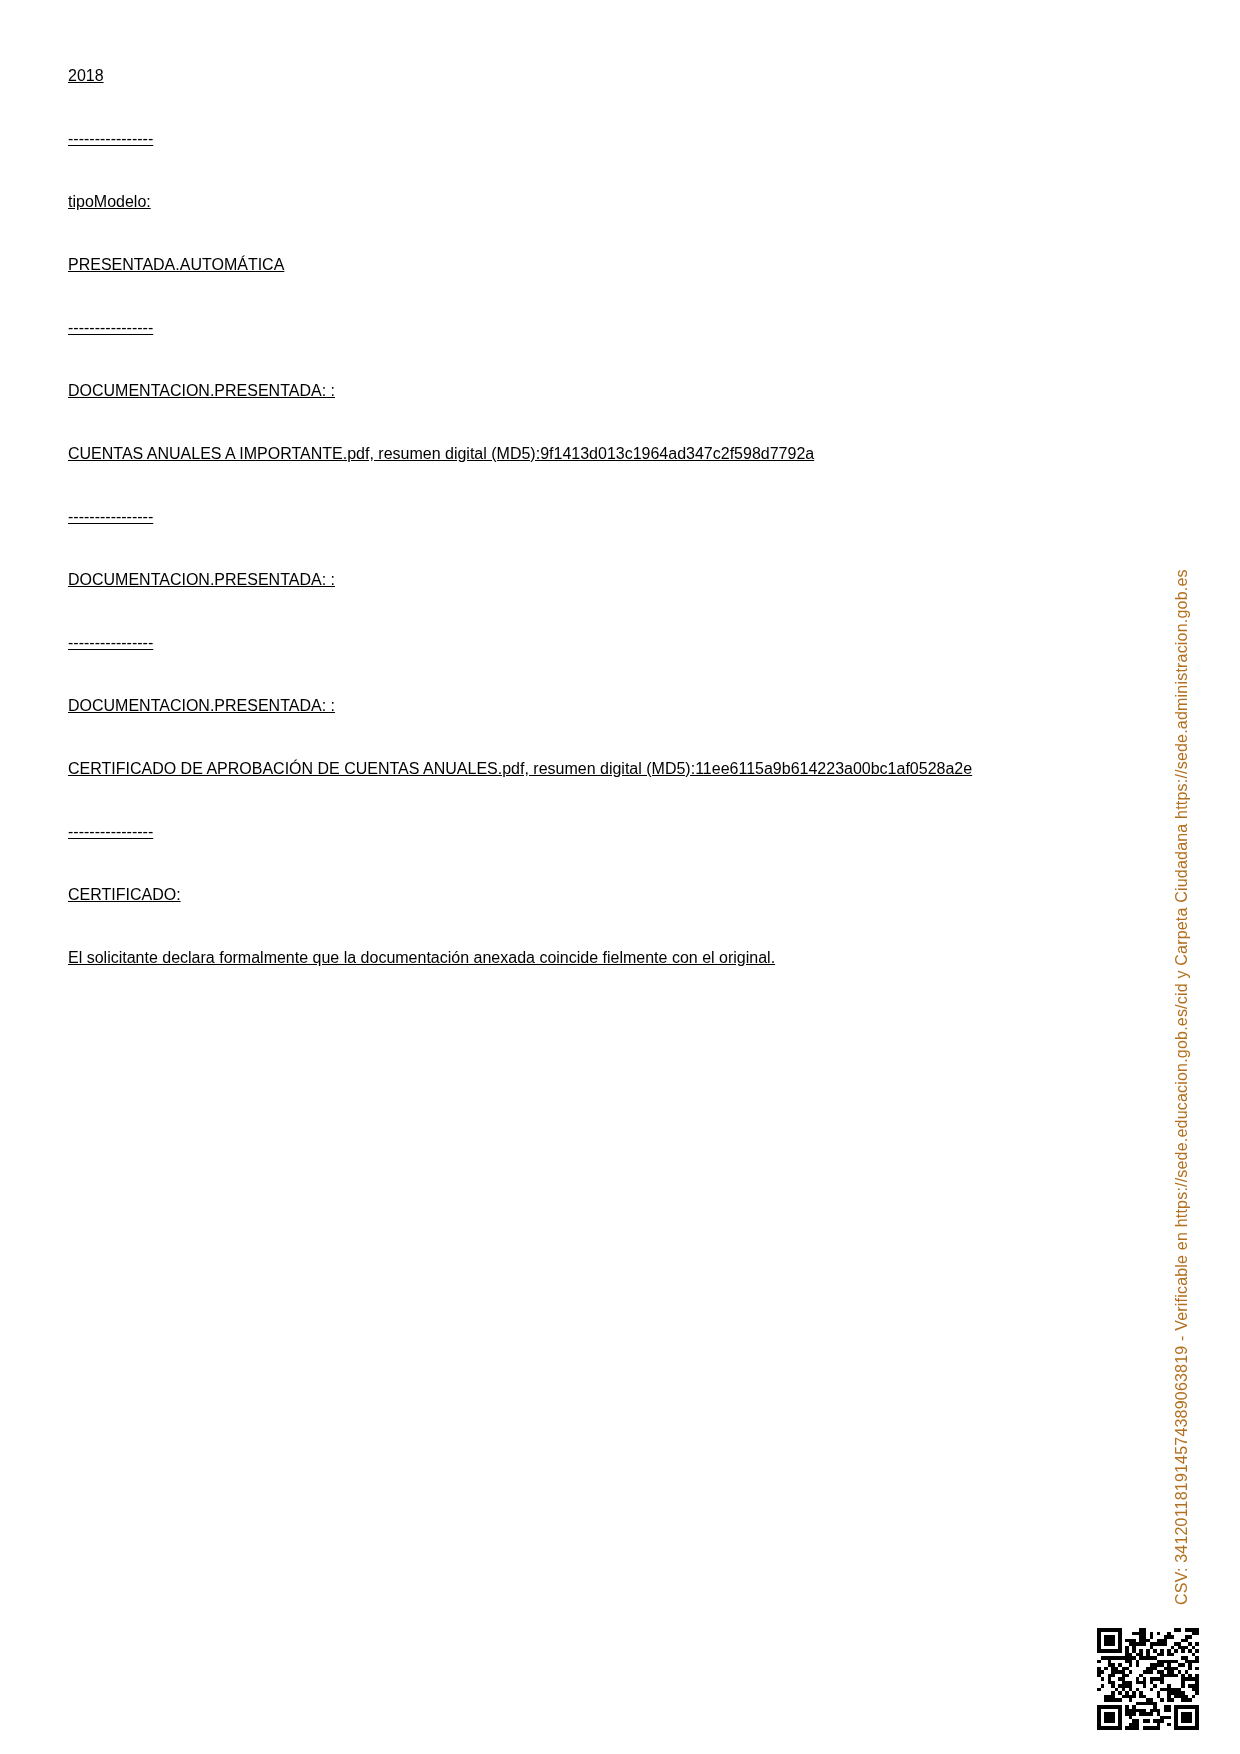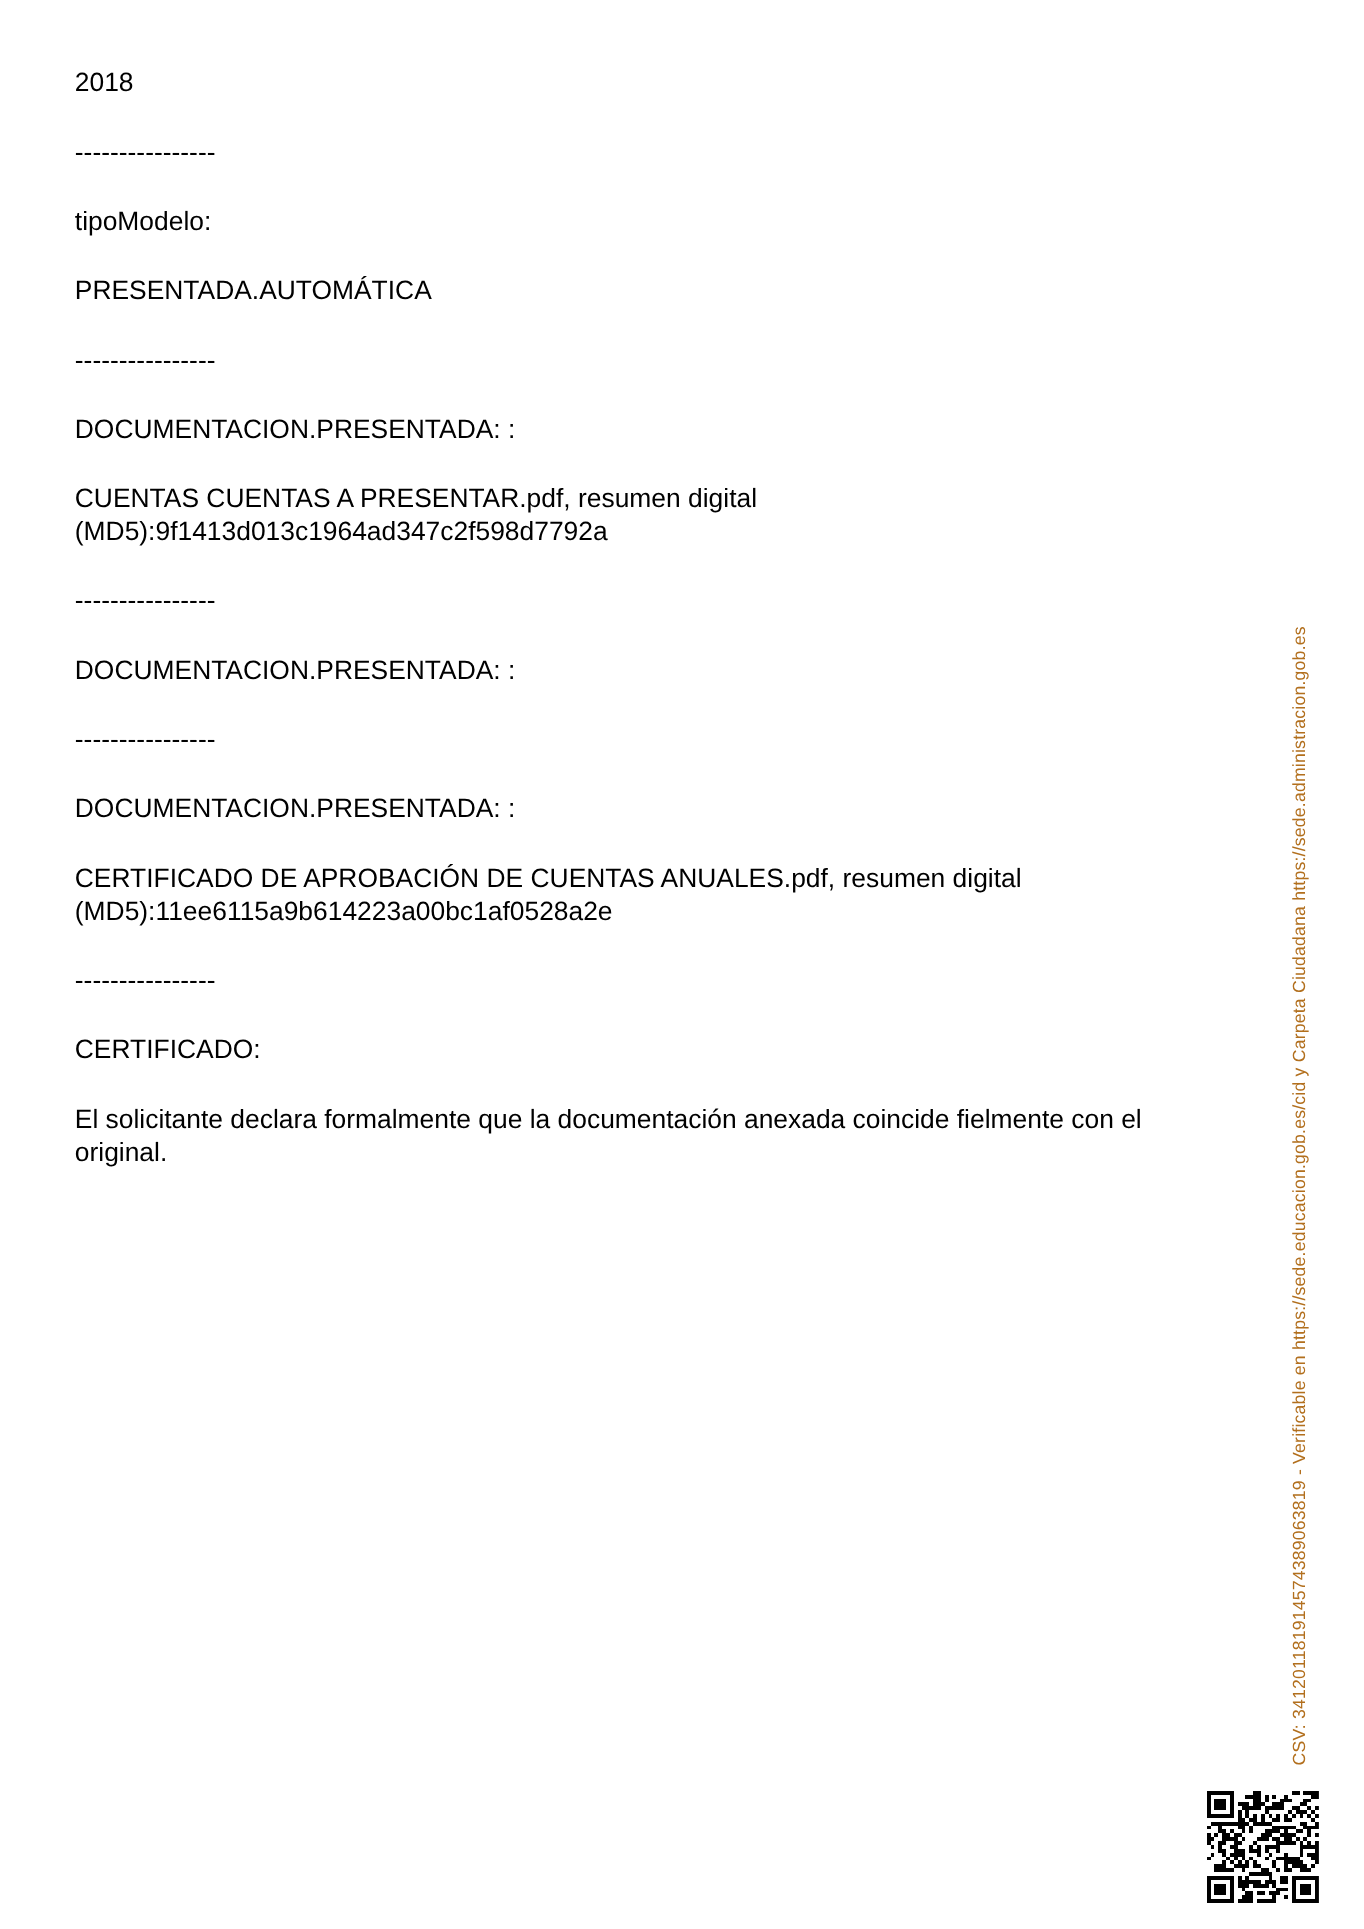--- a/index.html
+++ b/index.html
@@ -15,23 +15,24 @@
   .page {
     position: absolute;
     inset: 0;
     background: #ffffff;
   }
   .doc-body {
     position: absolute;
     left: 68px;
     top: 61px;
     width: 985px;
-    font-size: 24px;
+    font-size: 16px;
     line-height: 30px;
     color: #000000;
+    text-decoration: underline;
   }
   .doc-body p {
     margin: 0 0 33px 0;
     white-space: normal;
     word-wrap: break-word;
   }
   .csv-sidebar {
     position: absolute;
     left: 1172px;
     top: 1605px;
@@ -57,21 +58,21 @@
 <div class="page">
 
   <main class="doc-body">
     <p>2018</p>
     <p>----------------</p>
     <p>tipoModelo:</p>
     <p>PRESENTADA.AUTOMÁTICA</p>
     <p>----------------</p>
 
     <p>DOCUMENTACION.PRESENTADA: :</p>
-    <p>CUENTAS CUENTAS A PRESENTAR.pdf, resumen digital (MD5):9f1413d013c1964ad347c2f598d7792a</p>
+    <p>CUENTAS ANUALES A IMPORTANTE.pdf, resumen digital (MD5):9f1413d013c1964ad347c2f598d7792a</p>
     <p>----------------</p>
 
     <p>DOCUMENTACION.PRESENTADA: :</p>
     <p>----------------</p>
 
     <p>DOCUMENTACION.PRESENTADA: :</p>
     <p>CERTIFICADO DE APROBACIÓN DE CUENTAS ANUALES.pdf, resumen digital (MD5):11ee6115a9b614223a00bc1af0528a2e</p>
     <p>----------------</p>
 
     <p>CERTIFICADO:</p>

